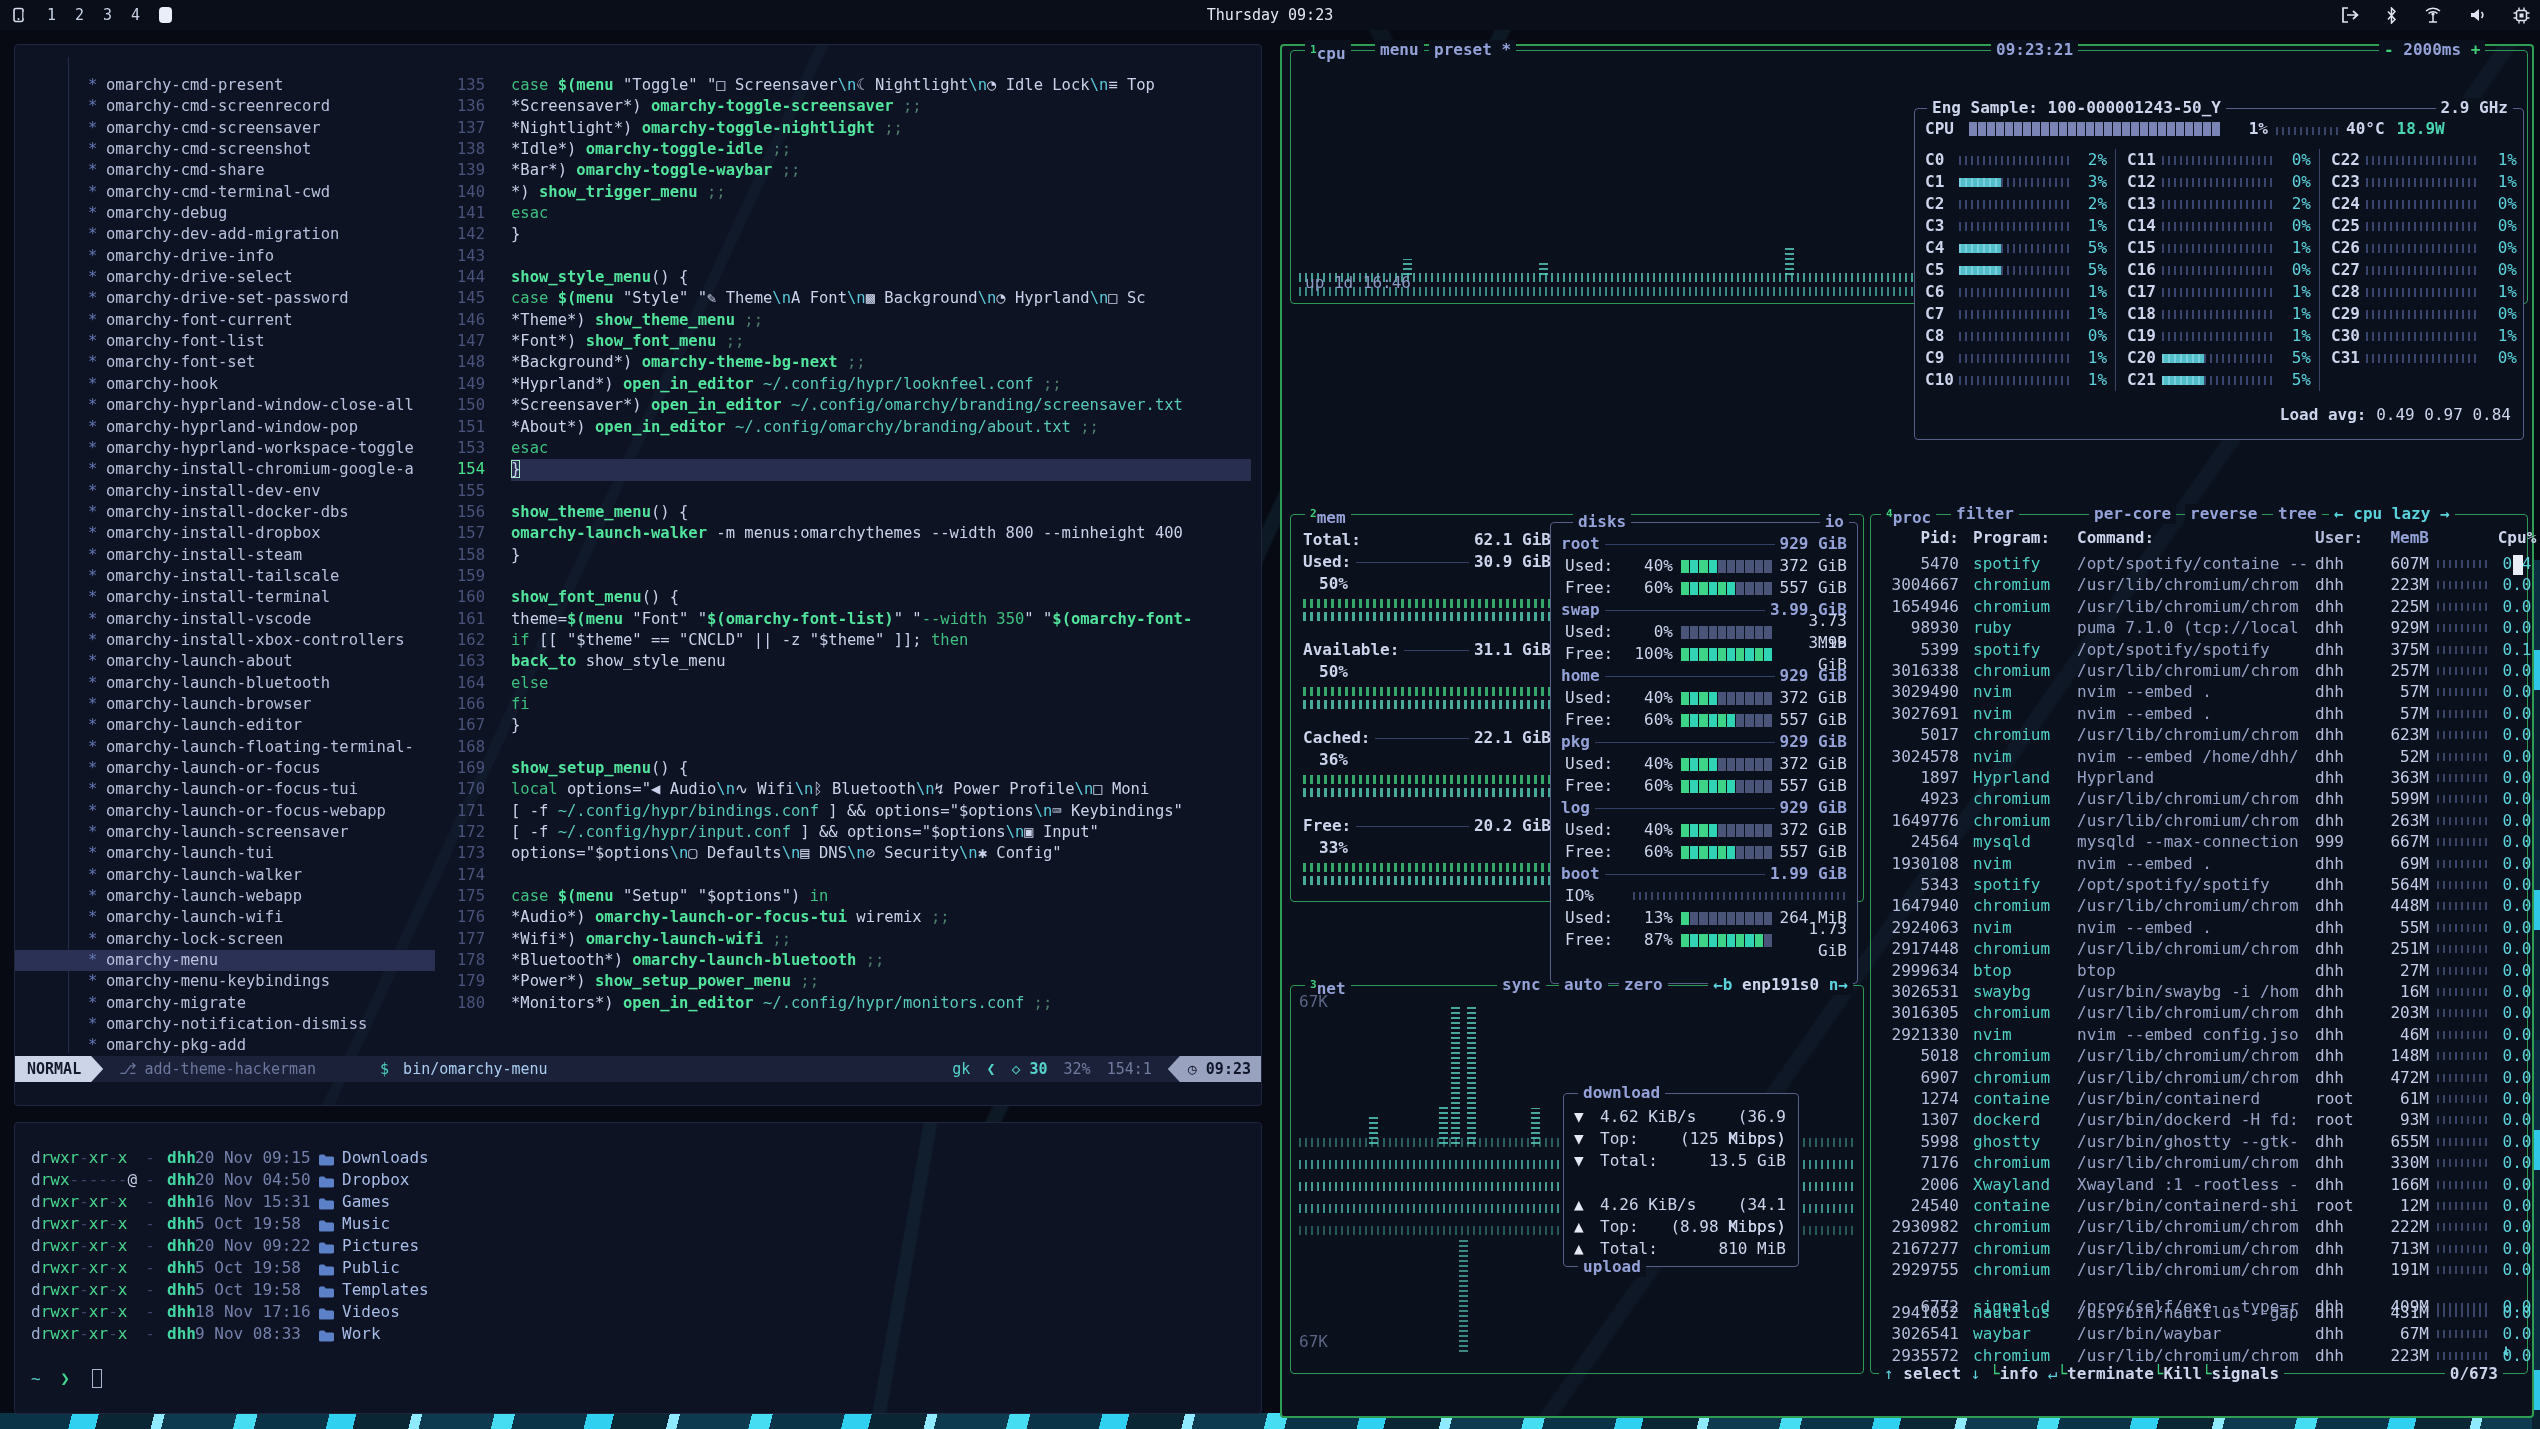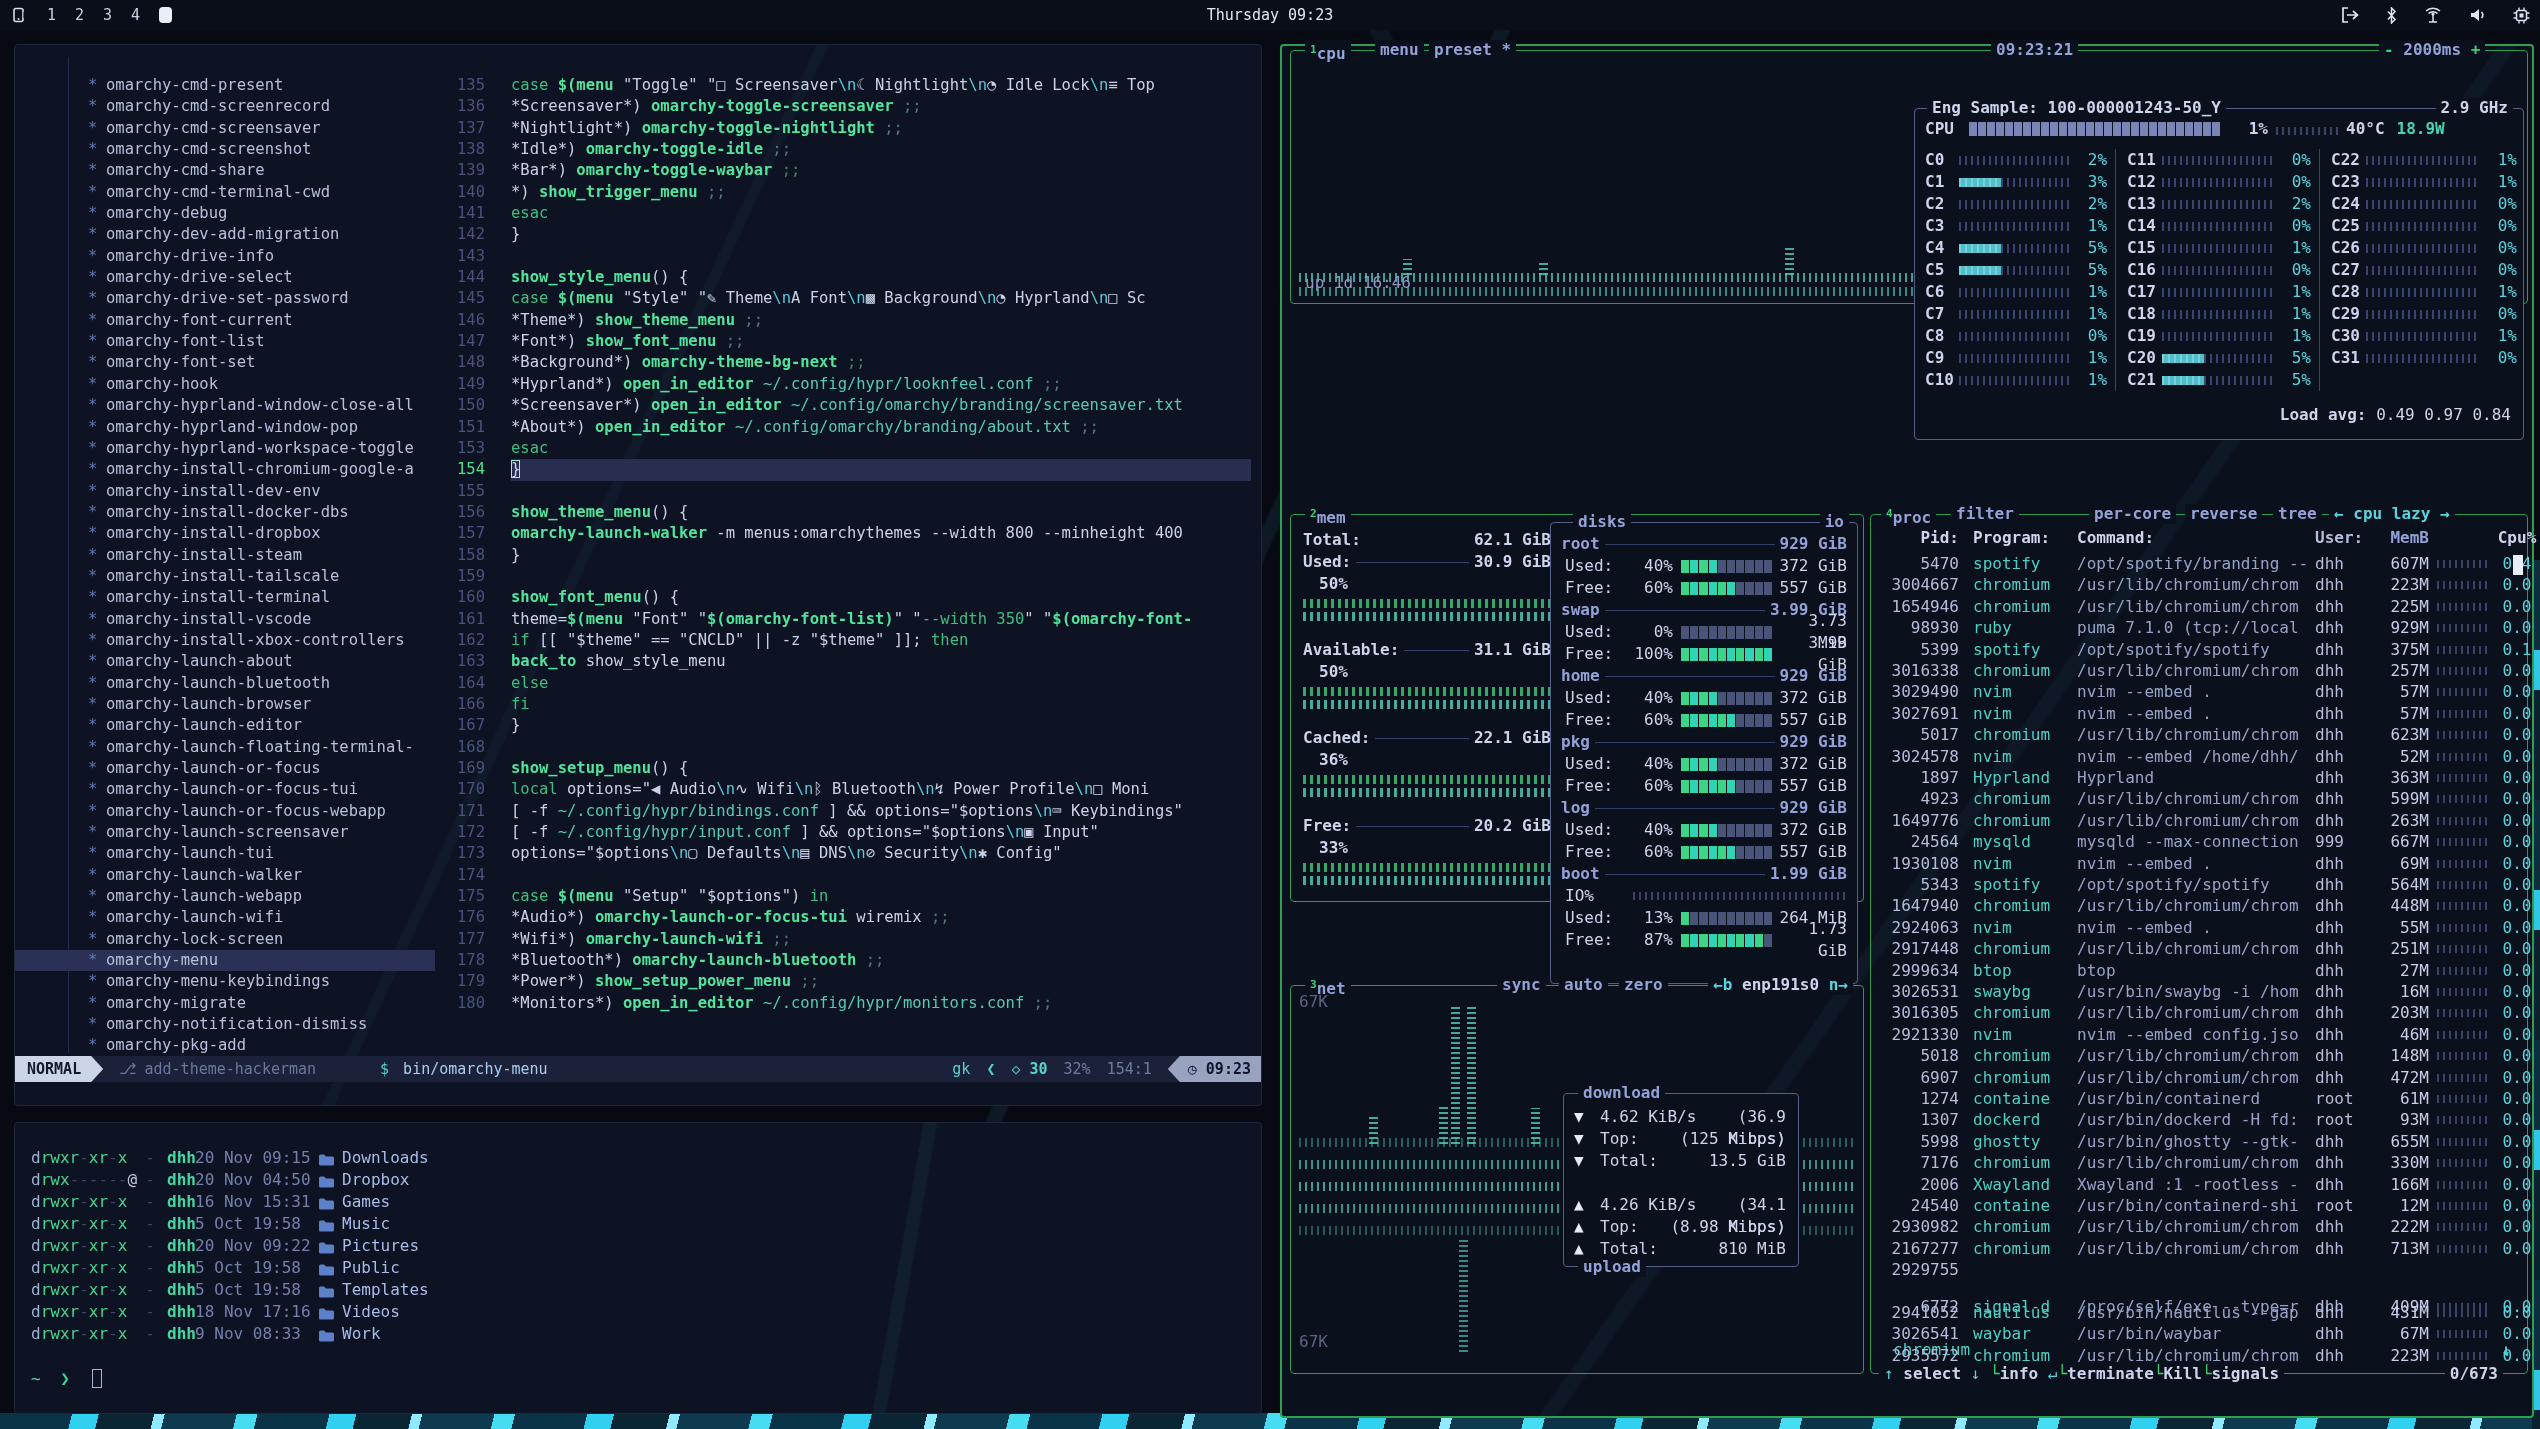--- a/index.html
+++ b/index.html
@@ -1296,21 +1296,21 @@
         <span class="pc-cmd" style="color:#ccd5ec;">Command:</span>
         <span class="pc-user">User:</span>
         <span class="pc-mem" style="color:#94a2d8;">MemB</span>
         <span class="pc-dots" style="background:none;"></span>
         <span class="pc-cpu" style="color:#ccd5ec;">Cpu% ↑</span>
       </div>
       <div id="proc-rows">
           <div class="proc-row" style="left: 8px; right: 20px; top: 38px;">
             <span class="pc-pid">5470</span>
             <span class="pc-prog">spotify</span>
-            <span class="pc-cmd">/opt/spotify/branding --</span>
+            <span class="pc-cmd">/opt/spotify/containe --</span>
             <span class="pc-user">dhh</span>
             <span class="pc-mem">607M</span>
             <span class="pc-dots"></span>
             <span class="pc-cpu">0.4</span>
           </div>
           <div class="proc-row" style="left: 8px; right: 20px; top: 59.4px;">
             <span class="pc-pid">3004667</span>
             <span class="pc-prog">chromium</span>
             <span class="pc-cmd">/usr/lib/chromium/chrom</span>
             <span class="pc-user">dhh</span>
@@ -1590,21 +1590,21 @@
           </div>
           <div class="proc-row" style="left: 8px; right: 20px; top: 722.8px;">
             <span class="pc-pid">2167277</span>
             <span class="pc-prog">chromium</span>
             <span class="pc-cmd">/usr/lib/chromium/chrom</span>
             <span class="pc-user">dhh</span>
             <span class="pc-mem">713M</span>
             <span class="pc-dots"></span>
             <span class="pc-cpu">0.0</span>
           </div>
-          <div class="proc-row" style="left: 8px; right: 20px; top: 744.2px; flex-direction: column;">
+          <div class="proc-row" style="left: 8px; right: 20px; top: 744.2px;">
             <span class="pc-pid">2929755</span>
             <span class="pc-prog">chromium</span>
             <span class="pc-cmd">/usr/lib/chromium/chrom</span>
             <span class="pc-user">dhh</span>
             <span class="pc-mem">191M</span>
             <span class="pc-dots"></span>
             <span class="pc-cpu">0.0</span>
           </div>
           <div class="proc-row" style="left: 8px; right: 20px; top: 765.6px; margin-top: 15px;">
             <span class="pc-pid">6772</span>

